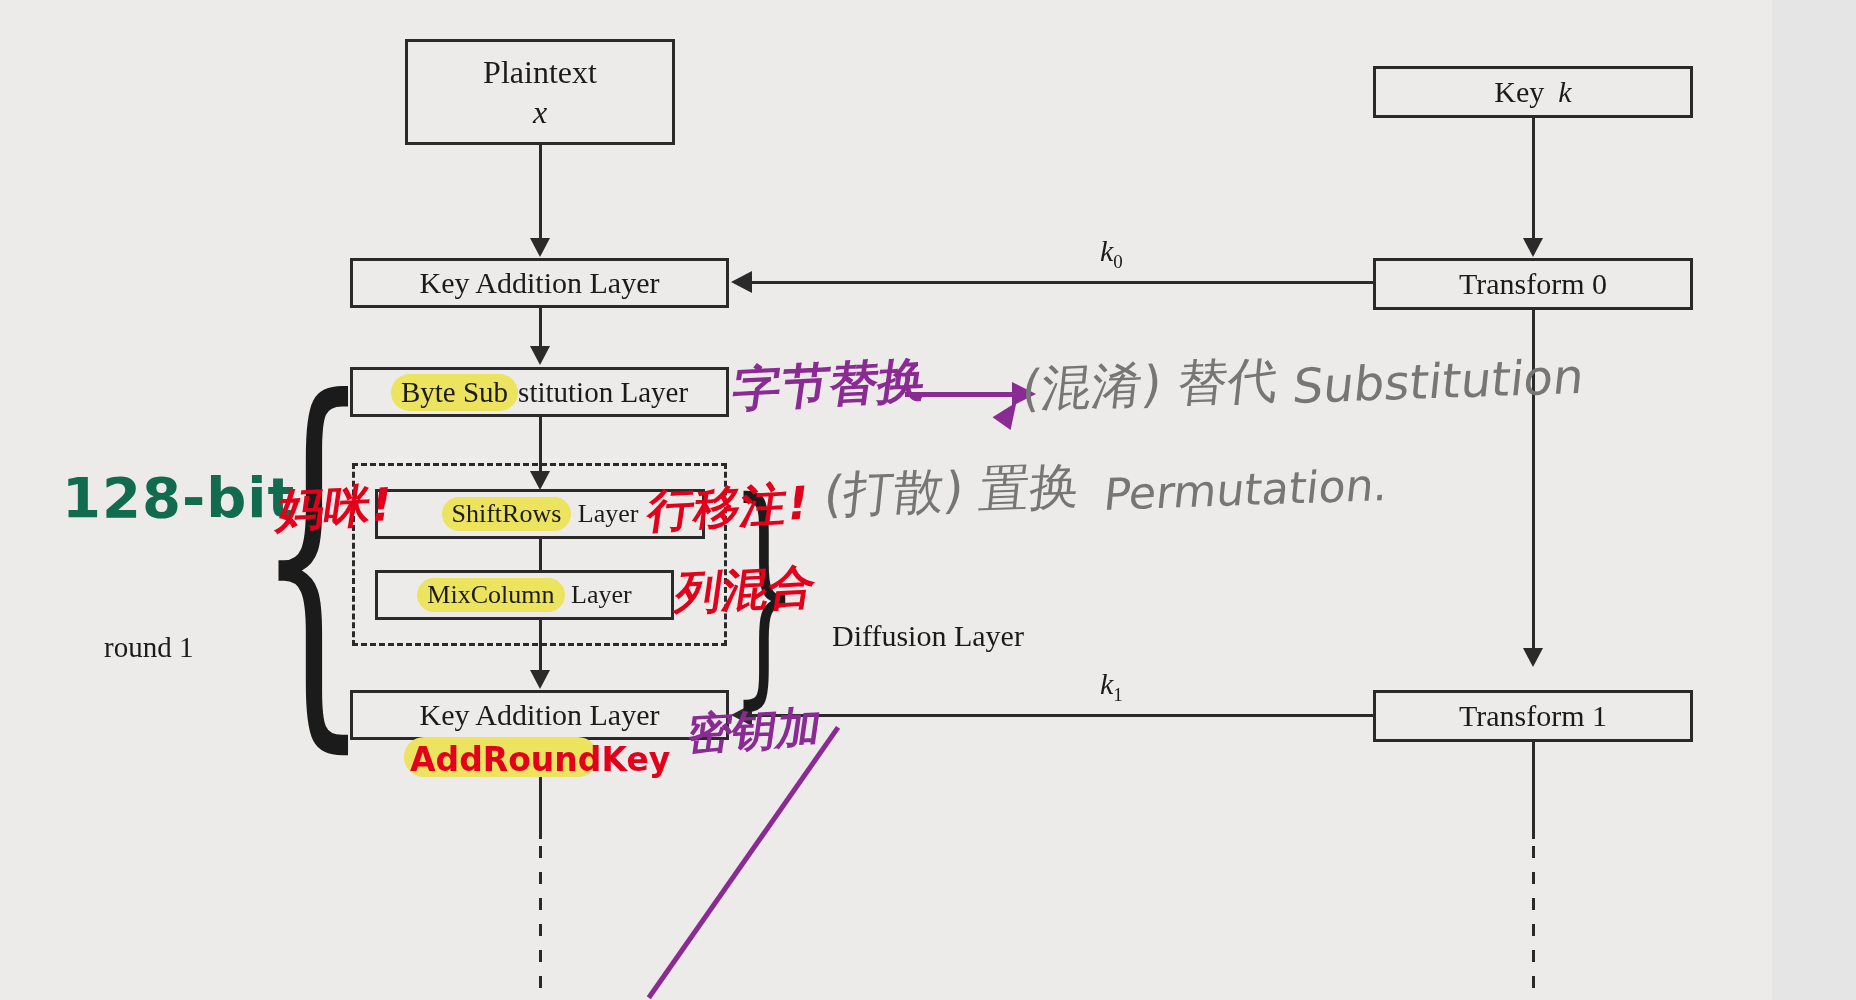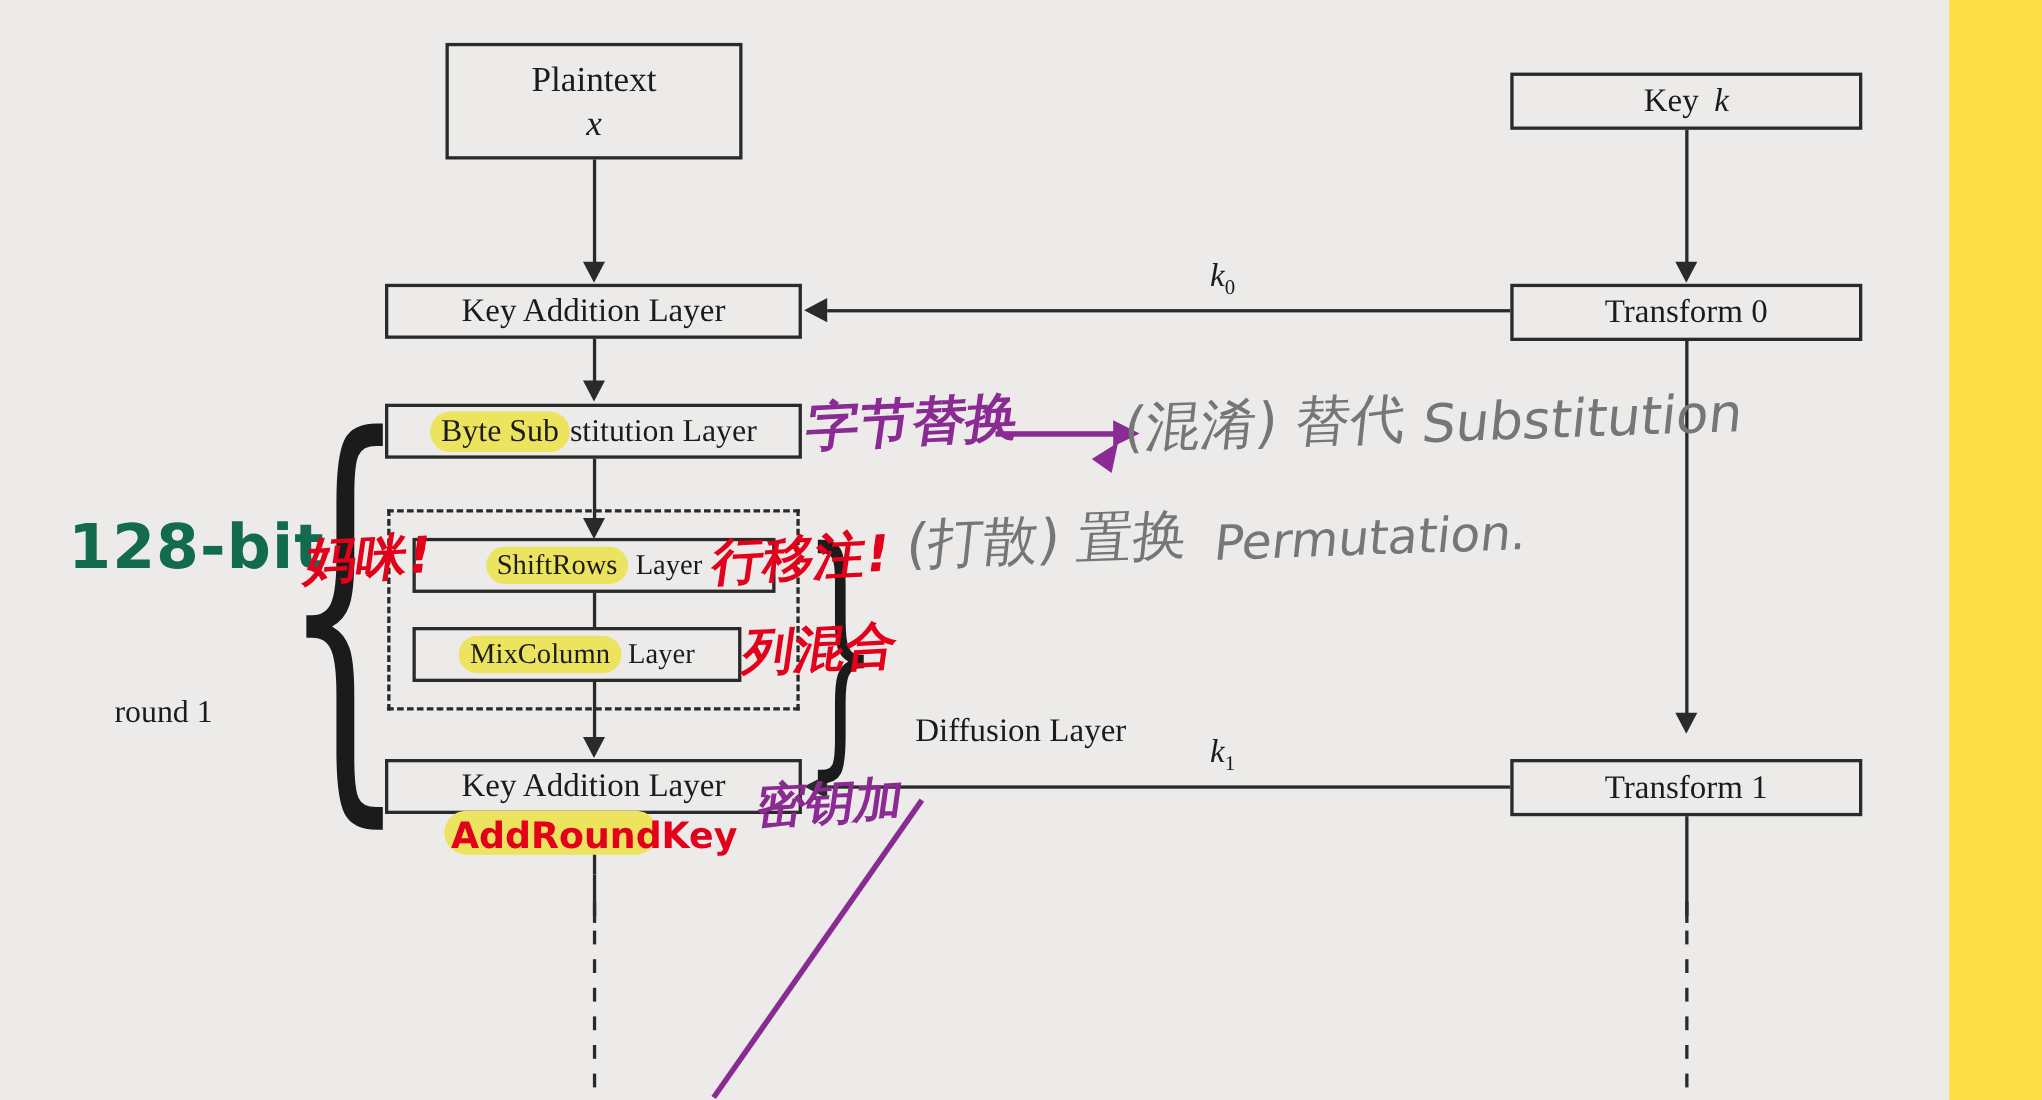--- a/index.html
+++ b/index.html
@@ -5,21 +5,21 @@
   html, body { margin:0; padding:0; }
   body {
     width:1856px; height:1000px;
     background:#ffffff;
     font-family:"Liberation Serif", serif;
     overflow:hidden;
   }
   #canvas {
     position:relative;
     width:1856px; height:1000px;
-    background:#fde047;
+    background:#e5e5e5;
   }
   #paper {
     position:absolute; left:0; top:0;
     width:1772px; height:1000px;
     background:#ecebe9;
   }
   
   .box {
     position:absolute;
     box-sizing:border-box;
@@ -205,21 +205,21 @@
   <div class="lbl" style="left:1100px; top:667px; font-size:30px;">
     <span class="ital">k</span><sub style="font-size:19px;">1</sub>
   </div>
 
   <div class="brace" style="left:256px; top:352px; font-size:400px; font-weight:300; transform:scaleX(0.45); transform-origin:left top;">{</div>
   <div class="lbl serif" style="left:104px; top:631px; font-size:29px;">
     <span>round 1</span>
   </div>
 
   <div class="brace" style="left:730px; top:470px; font-size:240px; font-weight:300; transform:scaleX(0.45); transform-origin:left top;">}</div>
-  <div class="lbl serif" style="left:832px; top:648px; font-size:30px;">
+  <div class="lbl serif" style="left:832px; top:619px; font-size:30px;">
     <span>Diffusion Layer</span>
   </div>
 
   <div class="hand hw-green" style="left:30px; top:470px; font-size:56px; letter-spacing:1px;margin-left:32px;">
     <span>128-bit</span>
   </div>
 
   <div class="hand hw-red skew" style="left:278px; top:487px; font-size:46px;">
     <span>妈咪!</span>
   </div>

